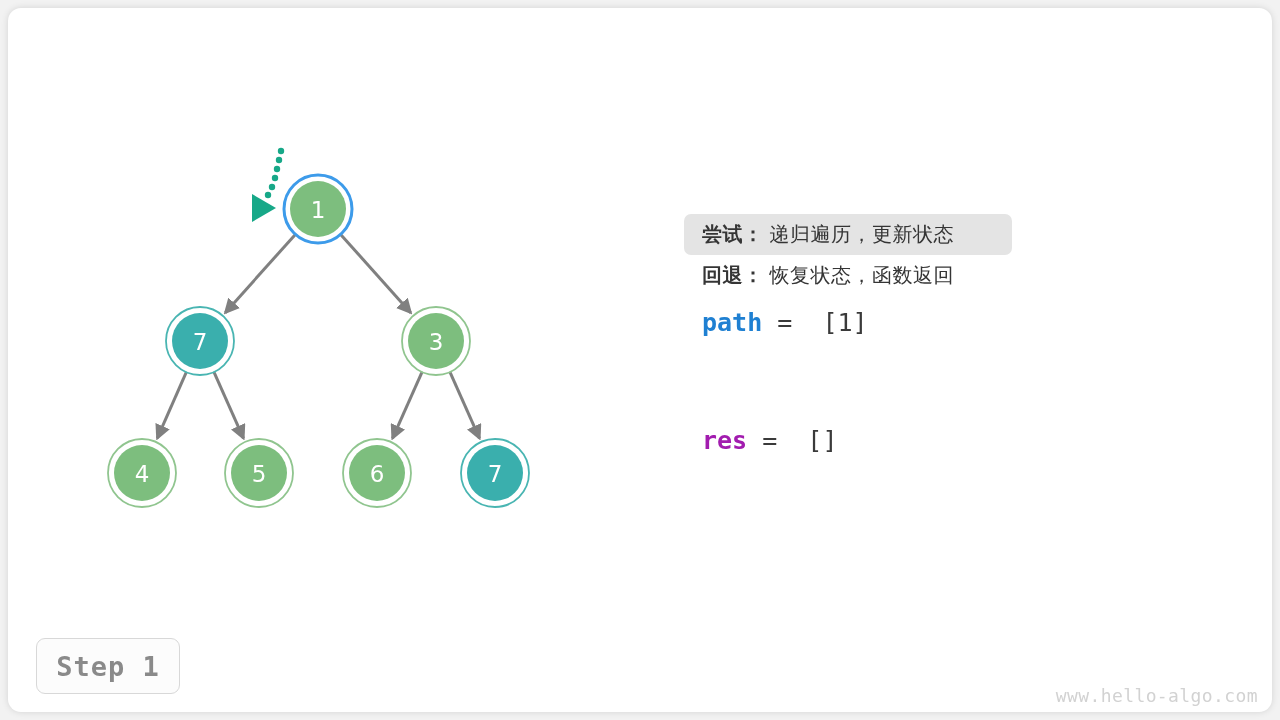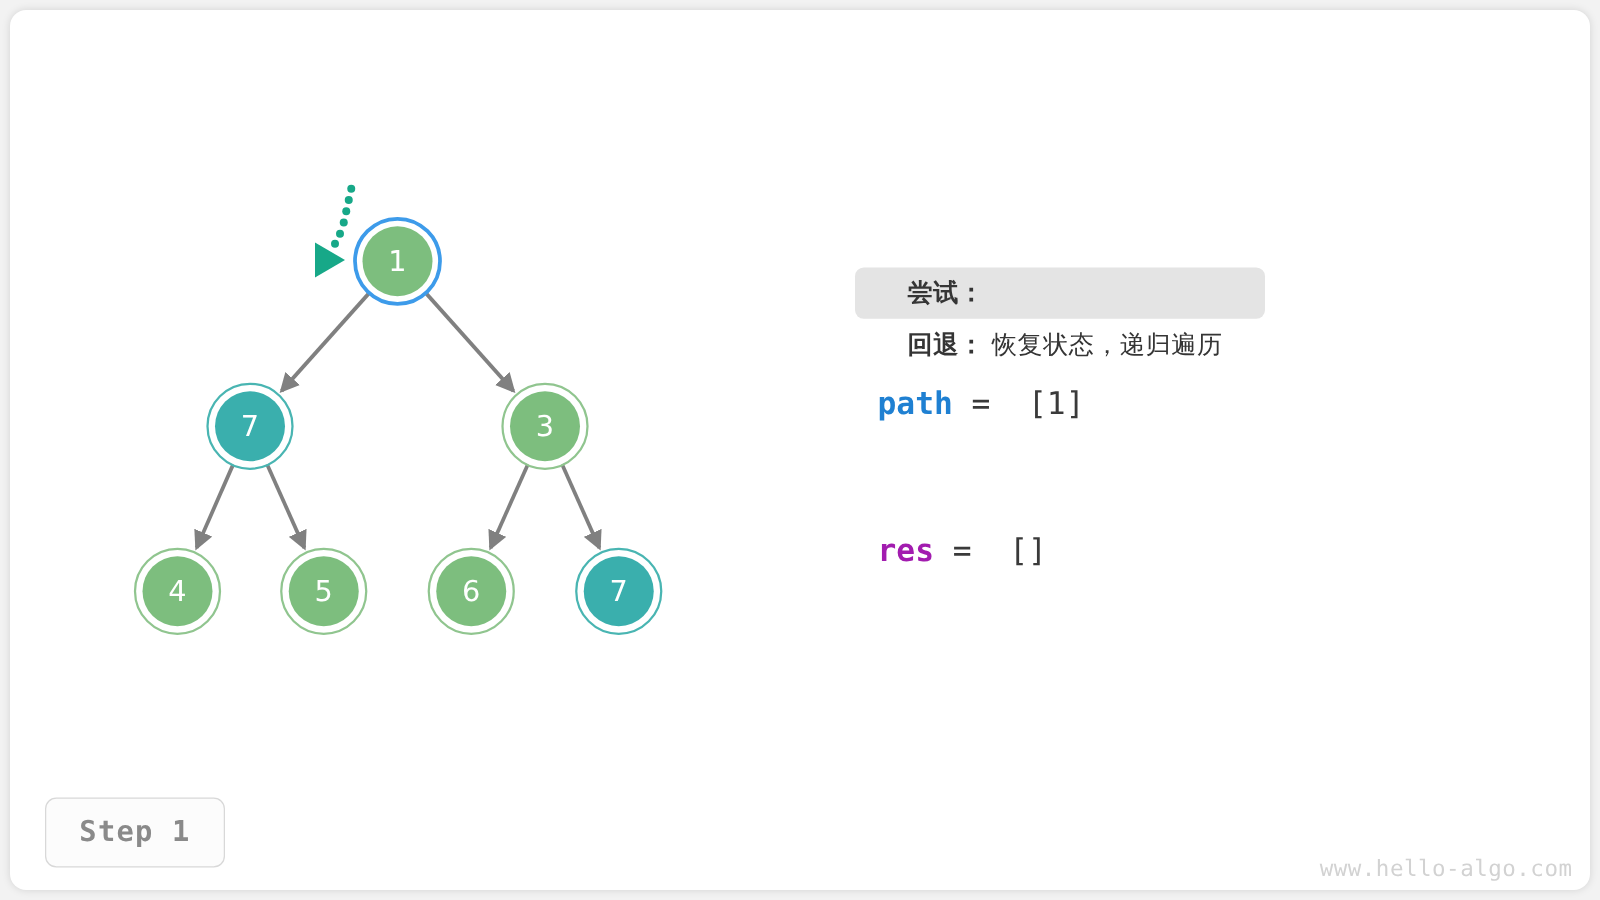--- a/index.html
+++ b/index.html
@@ -64,21 +64,20 @@
   }
   .line.plain {
     padding-left: 18px;
   }
   .cn-bold {
     font-family: "DejaVu Sans", sans-serif;
     font-weight: bold;
     font-size: 20px;
     color: #353535;
     letter-spacing: 0.5px;
-    margin-left: 24px;
   }
   .cn-reg {
     font-family: "DejaVu Sans", sans-serif;
     font-weight: normal;
     font-size: 20px;
     color: #353535;
     letter-spacing: 0.5px;
     margin-left: 6px;
   }
   .code-line {
@@ -103,21 +102,21 @@
     width: 144px;
     height: 56px;
     border: 1px solid #d8d8d8;
     border-radius: 9px;
     background: #fcfcfc;
     display: flex;
     align-items: center;
     justify-content: center;
     font-family: "DejaVu Sans Mono", monospace;
     font-weight: bold;
-    font-size: 23px;
+    font-size: 27px;
     color: #8a8a8a;
     letter-spacing: 1px;
     box-sizing: border-box;
   }
 
   
   #watermark {
     position: absolute;
     right: 22px;
     bottom: 14px;
@@ -200,25 +199,26 @@
           <circle cx="495" cy="473" r="34" fill="none" stroke="#49b5b2" stroke-width="1.8"></circle>
           <text x="495" y="474" class="node-label">7</text>
         </g>
       </g>
   </svg>
 
   <div id="panel">
 
     <div class="line hl">
       <span class="cn-bold">尝试：</span>
+      <span class="cn-reg">递归遍历，更新状态</span>
     </div>
 
     <div class="line plain">
       <span class="cn-bold">回退：</span>
-      <span class="cn-reg">恢复状态，递归遍历</span>
+      <span class="cn-reg">恢复状态，函数返回</span>
     </div>
 
     <div class="code-line">
       <span class="var-path">path</span>
       <span class="code-rest"> =  [1]</span>
     </div>
 
     <div class="spacer"></div>
 
     <div class="code-line">

